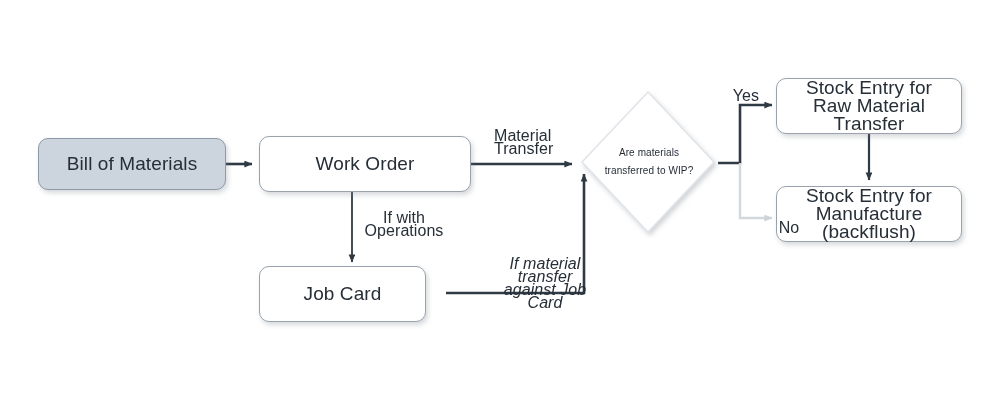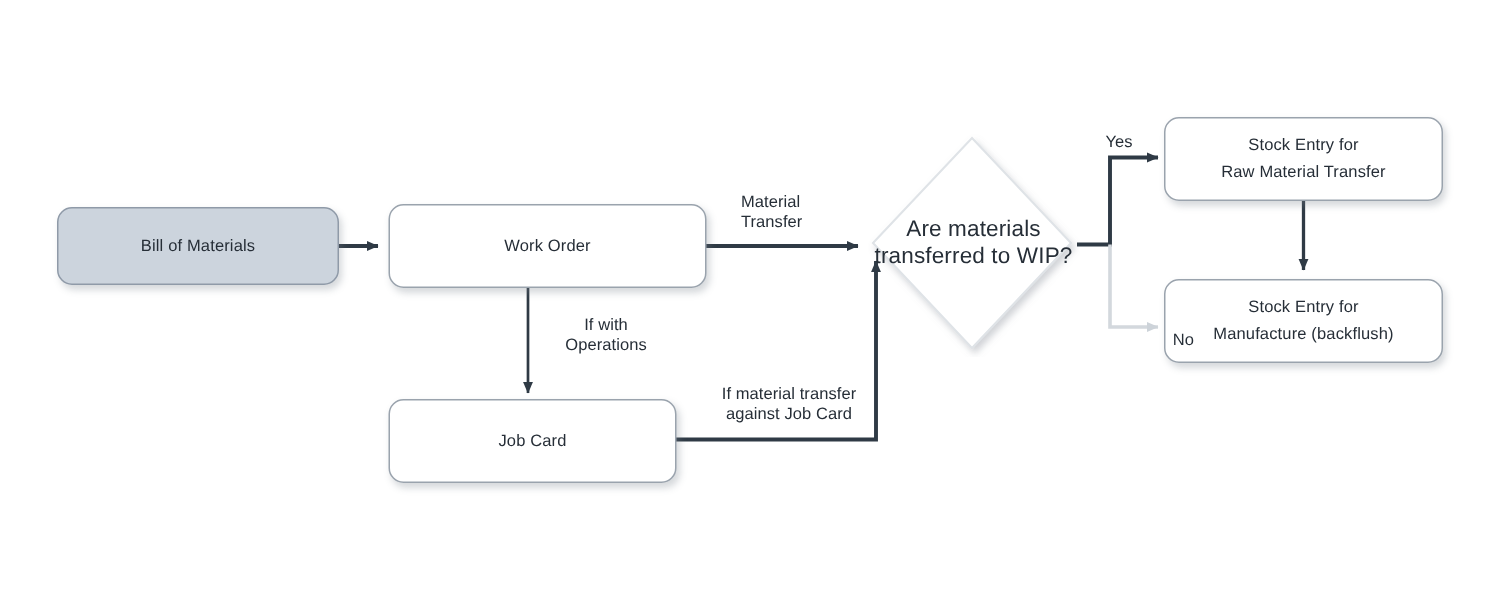--- a/index.html
+++ b/index.html
@@ -31,21 +31,21 @@
   .node {
     position: absolute;
     box-sizing: border-box;
     display: flex;
     align-items: center;
     justify-content: center;
     text-align: center;
     border-radius: 10px;
     border: 1.4px solid #9aa3ad;
     background: #ffffff;
-    font-size: 11px;
+    font-size: 19px;
     line-height: 18px;
     color: #262e37;
     box-shadow: 2px 3px 5px rgba(120,128,140,0.30);
     letter-spacing: 0.1px;
   }
   .node.filled {
     background: #ccd4dd;
     border-color: #8f9aa8;
   }
   .node .node-text {
@@ -59,29 +59,29 @@
   .diamond-shape {
     position: absolute;
     left: 0;
     top: 0;
   }
   .diamond-label {
     position: absolute;
     left: 0;
     width: 100%;
     text-align: center;
-    font-size: 15px;
+    font-size: 10px;
     line-height: 18px;
     white-space: pre-line;
     color: #262e37;
     letter-spacing: 0.1px;
   }
   .edge-label {
     position: absolute;
-    font-size: 11px;
+    font-size: 16px;
     line-height: 13px;
     color: #262e37;
     white-space: pre-line;
     letter-spacing: 0.05px;
   }
   .edge-label.center { text-align: center; }
   .edge-label.left { text-align: left; }
 </style>
 </head>
 <body>
@@ -131,21 +131,21 @@
   </svg>
 
   <div class="node filled" style="left:38px; top:138px; width:188px; height:52px;">
     <span class="node-text">Bill of Materials</span>
   </div>
 
   <div class="node" style="left:259px; top:136px; width:212px; height:56px;">
     <span class="node-text">Work Order</span>
   </div>
 
-  <div class="node" style="left:259px; top:266px; width:192px; height:56px;">
+  <div class="node" style="left:259px; top:266px; width:167px; height:56px;">
     <span class="node-text">Job Card</span>
   </div>
 
   <div class="diamond-wrap" style="left:578px; top:88px; width:142px; height:150px;">
     <svg class="diamond-shape" width="142" height="150" viewBox="0 0 142 150" xmlns="http://www.w3.org/2000/svg">
       <polygon points="70,4 136,74 70,144 4,74" fill="#ffffff" stroke="#dfe3e7" stroke-width="1.4" filter="url(#soft-shadow)"></polygon>
     </svg>
     <div class="diamond-label" style="top:56px;">Are materials
 transferred to WIP?</div>
   </div>
@@ -159,20 +159,20 @@
     <span class="node-text">Stock Entry for
 Manufacture (backflush)</span>
   </div>
 
   <div class="edge-label left" style="left:494px; top:129px; width:110px;">Material
 Transfer</div>
 
   <div class="edge-label center" style="left:356px; top:211px; width:96px;">If with
 Operations</div>
 
-  <div class="edge-label center" style="left:469px; top:257px; width:114px;">If material transfer
+  <div class="edge-label center" style="left:488px; top:257px; width:114px;font-style:italic;">If material transfer
 against Job Card</div>
 
   <div class="edge-label center" style="left:732px; top:89px; width:28px;">Yes</div>
 
   <div class="edge-label center" style="left:732px; top:221px; width:28px;margin-left:43px;">No</div>
 
 </div>
 
 </body></html>

